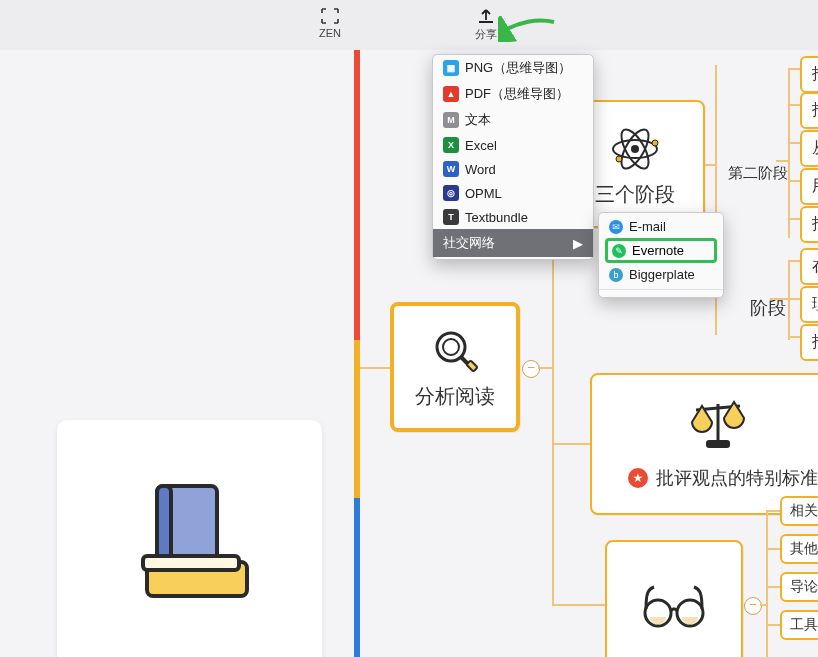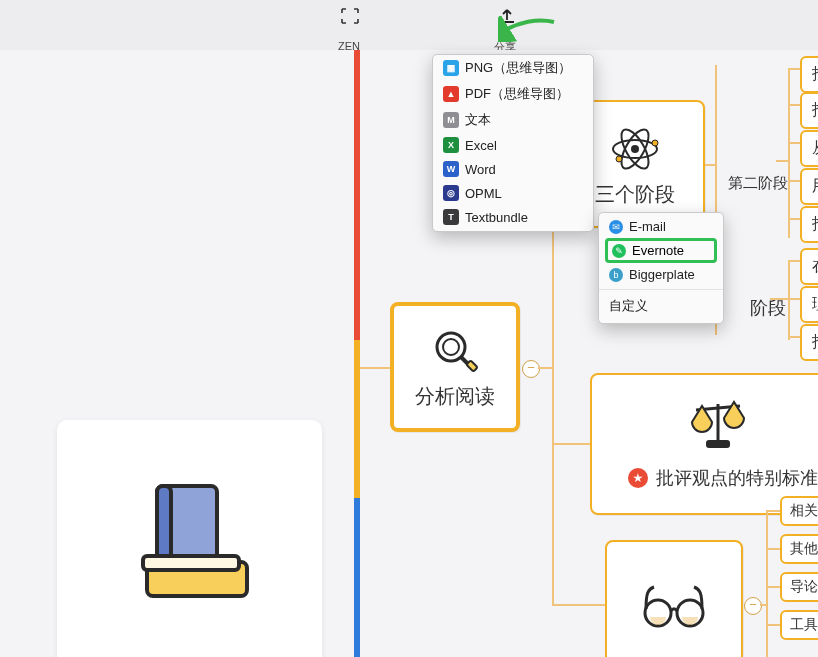--- a/index.html
+++ b/index.html
@@ -16,22 +16,22 @@
     background: #ededef;
     display: flex;
     align-items: center;
     justify-content: center;
     position: relative;
     border-bottom: 1px solid #d9d9db;
   }
   .tb-btn {
     display: flex;
     flex-direction: column;
-    align-items: flex-end;
-    gap: 15px;
+    align-items: center;
+    gap: 2px;
     font-size: 11px;
     color: #444;
     width: 60px;
   }
   #zen-btn { position: absolute; left: 300px; top: 7px; }
   #share-btn { position: absolute; left: 456px; top: 7px; }
   .arrow {
     position: absolute;
     left: 498px;
     top: 16px;
@@ -304,21 +304,21 @@
       <ellipse cx="28" cy="28" rx="22" ry="9" fill="none" stroke="#2a2a2a" stroke-width="2"></ellipse>
       <ellipse cx="28" cy="28" rx="22" ry="9" fill="none" stroke="#2a2a2a" stroke-width="2" transform="rotate(60 28 28)"></ellipse>
       <ellipse cx="28" cy="28" rx="22" ry="9" fill="none" stroke="#2a2a2a" stroke-width="2" transform="rotate(-60 28 28)"></ellipse>
       <circle cx="28" cy="28" r="4" fill="#2a2a2a"></circle>
       <circle cx="48" cy="22" r="3" fill="#f3b024" stroke="#2a2a2a"></circle>
       <circle cx="12" cy="38" r="3" fill="#f3b024" stroke="#2a2a2a"></circle>
     </svg>
     <div class="label">三个阶段</div>
   </div>
 
-  <div class="chip" style="left:718px; top:118px; border:none; background:transparent; font-size:15px;">第二阶段</div>
+  <div class="chip" style="left:718px; top:108px; border:none; background:transparent; font-size:15px;">第二阶段</div>
   <div class="chip" style="left:740px; top:240px; border:none; background:transparent; font-size:18px;">阶段</div>
 
   <div class="wire v" style="left:715px; top:15px; height:270px;"></div>
   <div class="wire h" style="left:705px; top:114px; width:10px;"></div>
 
   <div class="wire v" style="left:788px; top:18px; height:170px;"></div>
   <div class="wire h" style="left:776px; top:110px; width:12px;"></div>
   <div class="wire h" style="left:788px; top:18px; width:16px;"></div>
   <div class="wire h" style="left:788px; top:54px; width:16px;"></div>
   <div class="wire h" style="left:788px; top:92px; width:16px;"></div>
@@ -402,34 +402,35 @@
       <span>Word</span>
     </div>
     <div class="menu-row">
       <span class="file-ico" style="background:#2b3a8f">◎</span>
       <span>OPML</span>
     </div>
     <div class="menu-row">
       <span class="file-ico" style="background:#3a3a3c">T</span>
       <span>Textbundle</span>
     </div>
+    <div class="menu-row header">
+      <span>社交网络</span>
+      <span>▶</span>
+    </div>
   </div>
 
   <div class="submenu">
     <div class="menu-row">
       <span class="circ-ico" style="background:#2a8fe6">✉</span>
       <span>E-mail</span>
     </div>
     <div class="highlight-box">
       <span class="circ-ico" style="background:#20c05c">✎</span>
       <span>Evernote</span>
     </div>
     <div class="menu-row">
       <span class="circ-ico" style="background:#3aa0c9">b</span>
       <span>Biggerplate</span>
     </div>
     <div class="menu-sep"></div>
-    <div class="menu-row">
-      <span>自定义</span>
-    </div>
   </div>
 
 </div>
 
 </body></html>

